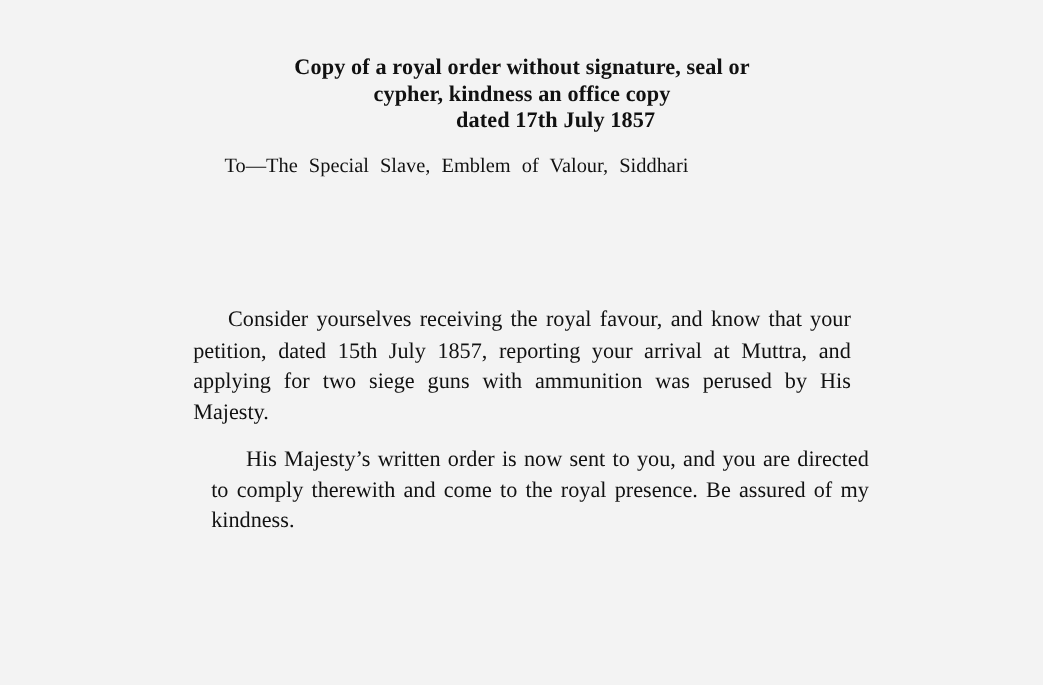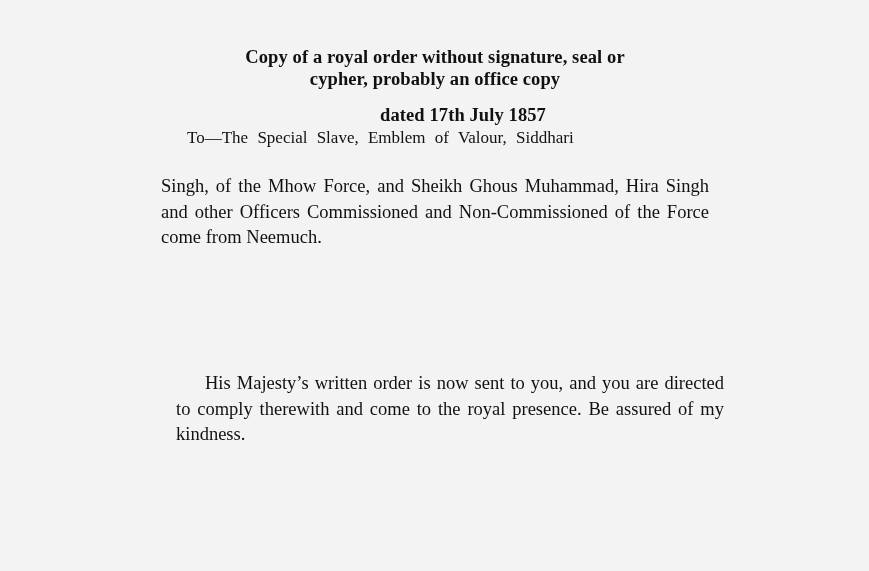--- a/index.html
+++ b/index.html
@@ -15,21 +15,21 @@
     .heading {
       position: absolute; left: 150px; width: 570px;
       text-align: center;
       font-weight: bold;
       font-size: 18.5px;
       line-height: 22px;
       letter-spacing: 0.1px;
     }
     .h1 { top: 46px; }
     .h2 { top: 68px; left: 150px; }
-    .h3 { top: 104px; left: 178px; }
+    .h3 { top: 90px; left: 178px; }
     .to-line {
       position: absolute; left: 187px; top: 126px; width: 520px;
       font-size: 17px; line-height: 24px;
       word-spacing: 5px;
       white-space: nowrap;
     }
     .para {
       position: absolute; left: 161px; width: 548px;
       font-size: 18.5px; line-height: 25.7px;
       text-align: justify;
@@ -37,20 +37,20 @@
     }
     .p1 { top: 174px; }
     .p2 { top: 255px; text-indent: 29px; }
     .p3 { top: 356px; text-indent: 29px; }
   </style>
 </head>
 <body>
 
 <div class="page">
   <div class="heading h1">Copy of a royal order without signature, seal or</div>
-  <div class="heading h2">cypher, probably an office copy</div>
+  <div class="heading h2">cypher, kindness an office copy</div>
   <div class="heading h3">dated 17th July 1857</div>
 
   <div class="to-line">To—The Special Slave, Emblem of Valour, Siddhari</div>
 
-  <p class="para p1" style="margin:0">Singh, of the Mhow Force, and Sheikh Ghous Muhammad, Hira Singh and other Officers Commissioned and Non-Commissioned of the Force come from Neemuch.</p>
+  <p class="para p2" style="margin:0">Consider yourselves receiving the royal favour, and know that your petition, dated 15th July 1857, reporting your arrival at Muttra, and applying for two siege guns with ammunition was perused by His Majesty.</p>
   <p class="para p3" style="margin:15px">His Majesty’s written order is now sent to you, and you are directed to comply therewith and come to the royal presence. Be assured of my kindness.</p>
 </div>
 
 </body></html>

